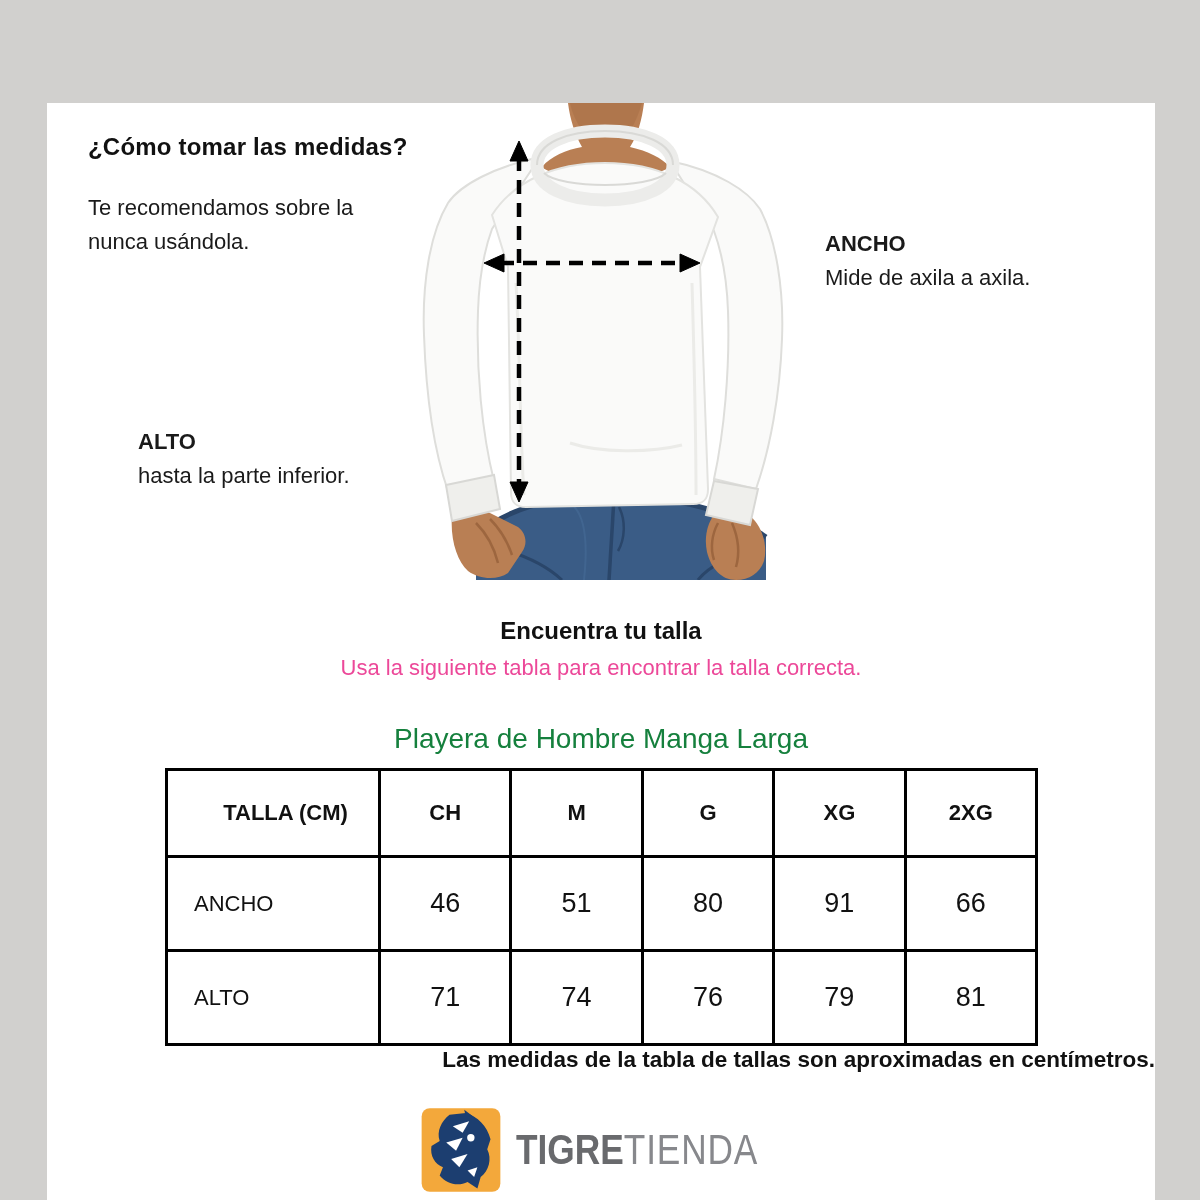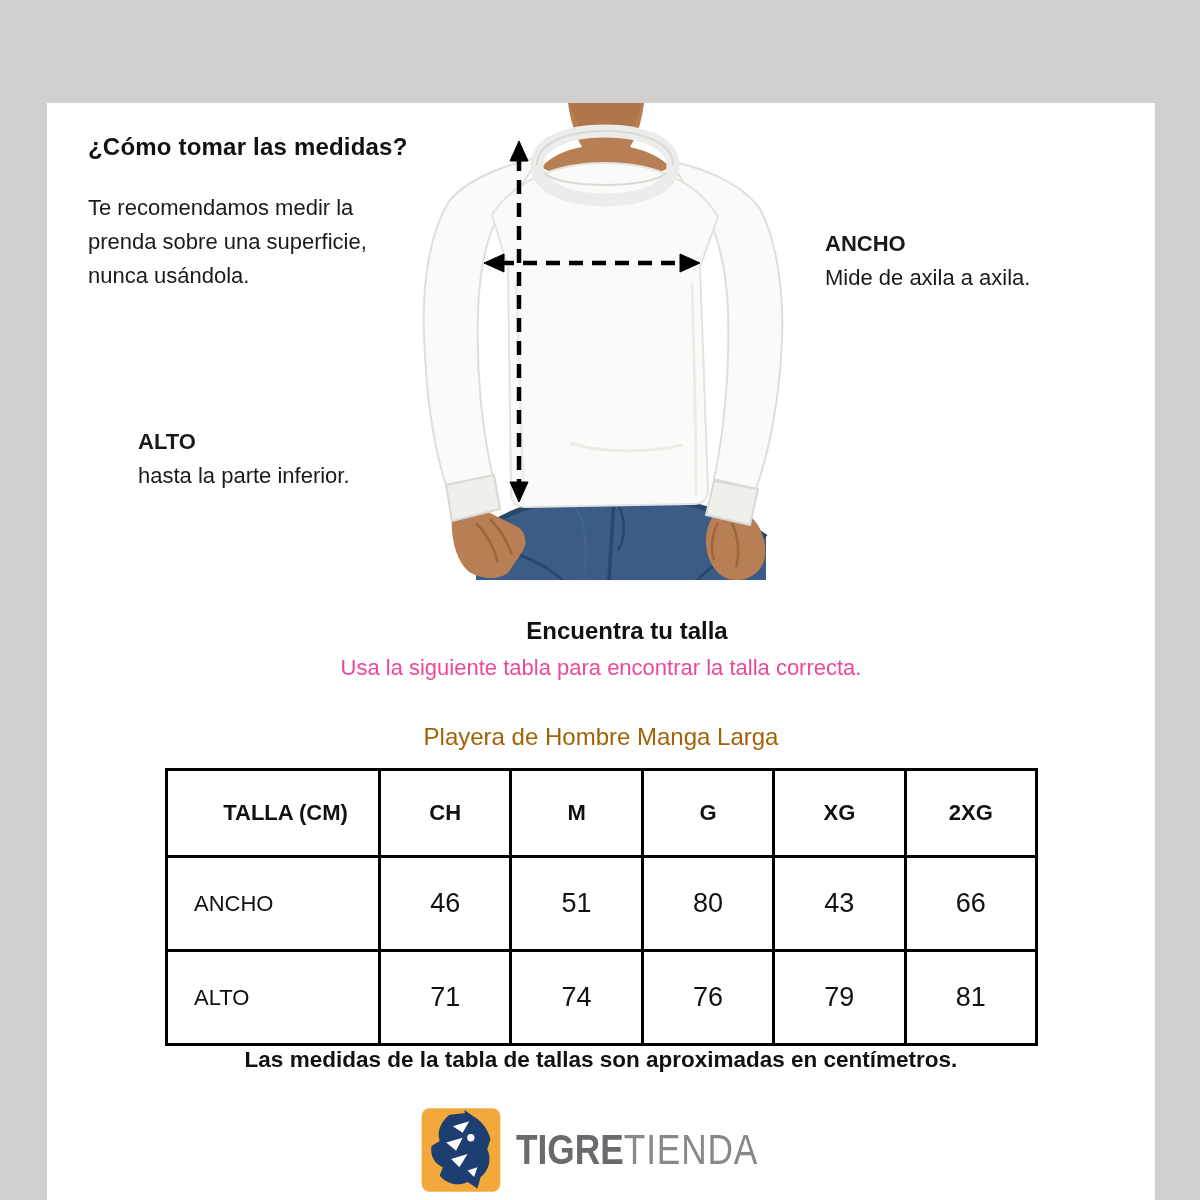--- a/index.html
+++ b/index.html
@@ -23,46 +23,46 @@
     font-size:22px;line-height:34px;font-weight:400;color:#1a1a1a;
   }
   
   .measure-block{position:absolute;font-size:22px;line-height:34px;color:#1a1a1a;}
   .measure-block .lbl{font-weight:bold;font-size:22px;}
   .ancho-block{left:778px;top:124px;width:320px;}
   .alto-block{left:91px;top:322px;width:270px;}
   
   .find-heading{
     position:absolute;left:0;top:514px;width:100%;text-align:center;
-    font-size:24px;font-weight:bold;padding-left:26px;
+    font-size:24px;font-weight:bold;
   }
   .find-sub{
     position:absolute;left:0;top:552px;width:100%;text-align:center;
     font-size:22px;color:#ec4899;
   }
   .table-title{
     position:absolute;left:0;top:620px;width:100%;text-align:center;
-    font-size:24px;font-weight:400;color:#a16207;
+    font-size:28px;font-weight:400;color:#15803d;
   }
   
   table.size{
     position:absolute;left:118px;top:665px;width:870px;
     border-collapse:collapse;table-layout:fixed;
   }
   table.size td,table.size th{
     border:3px solid #000;background:#fff;vertical-align:middle;
   }
   table.size col.c0{width:213px;}
   table.size col.cn{width:131.4px;}
   tr.hdr td{height:82px;font-size:22px;font-weight:bold;text-align:center;}
   tr.datarow td{height:89px;font-size:27px;font-weight:400;text-align:center;}
   td.rowlabel{text-align:left !important;padding-left:26px;font-size:22px !important;font-weight:bold;}
   td.collabel{text-align:left;padding-left:26px;}
   .table-note{
-    position:absolute;left:0;top:944px;width:100%;text-align:center;
+    position:absolute;left:0;top:944px;width:100%;text-align:right;
     font-size:22.5px;font-weight:bold;
   }
   
   .model{position:absolute;left:373px;top:0px;width:370px;height:477px;}
   
   .footer{
     position:absolute;left:0;top:1104px;width:1200px;height:92px;
     display:flex;align-items:center;justify-content:center;gap:14px;margin-left:12px;
   }
   .logo-box{width:82px;height:88px;flex:0 0 auto;}
@@ -70,22 +70,21 @@
   .logo-text .bold{font-size:42px;font-weight:bold;color:#696a6d;letter-spacing:0px;}
   .logo-text .light{font-size:42px;font-weight:300;color:#87888c;letter-spacing:1px;}
 </style>
 </head>
 <body>
 
 <div class="card">
 
   <div class="howto-heading">¿Cómo tomar las medidas?</div>
   <div class="howto-body">
-    <div>Te recomendamos medir la</div>
-    <div>prenda sobre una superficie,</div>
+    <div>Te recomendamos sobre la</div>
     <div>nunca usándola.</div>
   </div>
 
   <svg class="model" viewBox="0 0 370 477" aria-hidden="true">
 
     <path d="M148 0 L224 0 C222 16 218 32 210 44 C228 48 242 55 250 64 C232 78 140 80 122 64 C131 53 146 47 162 44 C155 32 150 16 148 0 Z" fill="#b97f54"></path>
     <path d="M150 0 L222 0 C219 10 215 20 210 28 C196 36 176 36 162 28 C156 18 152 10 150 0 Z" fill="#a86f45" opacity="0.55"></path>
 
     <g>
       <path d="M56 432 C92 402 140 393 186 393 C240 393 302 402 346 434 L346 477 L56 477 Z" fill="#3a5c86"></path>
@@ -167,21 +166,21 @@
         <td>M</td>
         <td>G</td>
         <td>XG</td>
         <td>2XG</td>
       </tr>
       <tr class="datarow">
         <td class="rowlabel">ANCHO</td>
         <td>46</td>
         <td>51</td>
         <td>80</td>
-        <td>43</td>
+        <td>91</td>
         <td>66</td>
       </tr>
       <tr class="datarow">
         <td class="rowlabel">ALTO</td>
         <td>71</td>
         <td>74</td>
         <td>76</td>
         <td>79</td>
         <td>81</td>
       </tr>

